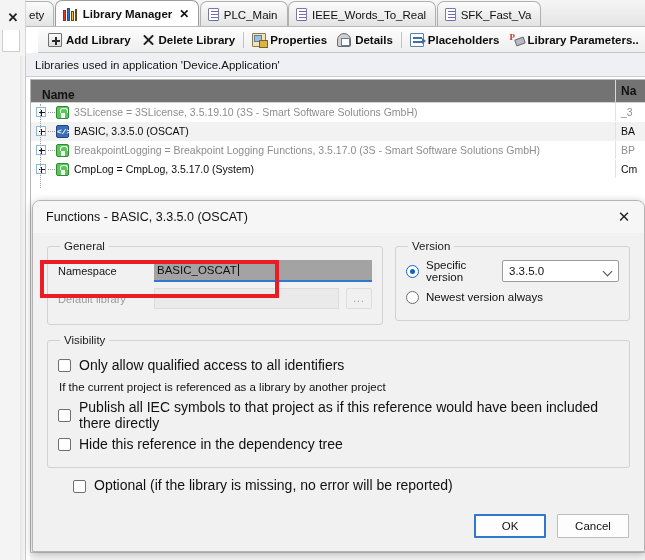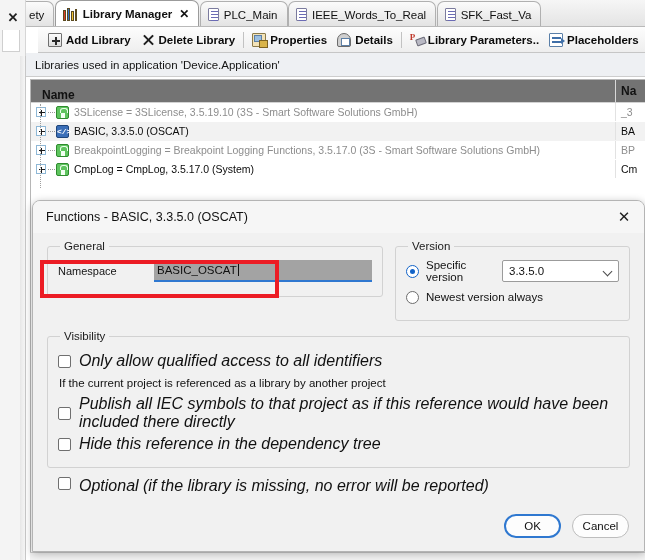--- a/index.html
+++ b/index.html
@@ -341,34 +341,34 @@
     width: 7px; height: 7px;
     border-right: 1.6px solid #4a4a4a; border-bottom: 1.6px solid #4a4a4a;
     transform: rotate(45deg);
   }
 
   .cbrow { display: flex; align-items: center; min-height: 22px; margin: 2px 0; }
   .checkbox {
     width: 13px; height: 13px; flex: none; margin-right: 8px;
     border: 1px solid #6f6f6f; background: #ffffff; border-radius: 2px;
   }
-  .cblabel { font-size: 16px; color: #111; font-style: italic; }
+  .cblabel { font-size: 14px; color: #111; }
   .plain-text { font-size: 11.5px; color: #111; margin: 5px 0 6px 1px; }
 
-  .optional-row { display: flex; align-items: flex-start; margin: 7px 0 0 11px; }
+  .optional-row { display: flex; align-items: flex-end; margin: 7px 0 0 26px; }
 
   .dlg-buttons {
     position: absolute; right: 15px; bottom: 13px;
     display: flex; gap: 11px;
   }
   .btn {
-    width: 57px; height: 24px;
+    width: 72px; height: 24px;
     display: flex; align-items: center; justify-content: center;
     font-size: 11.5px; color: #111;
-    background: #fdfdfd; border: 1px solid #bdbdbd; border-radius: 12px;
+    background: #fdfdfd; border: 1px solid #bdbdbd; border-radius: 1px;
   }
   .btn.default { border: 2px solid #2f78d0; }
 
   
   .annot-rect {
     position: absolute; left: 40px; top: 260px;
     width: 239px; height: 38px;
     border: 4px solid #ec1c24;
     pointer-events: none;
     z-index: 50;
@@ -446,26 +446,26 @@
       <div class="tb-btn">
         <span class="tb-ico ico-props"></span>
         <span>Properties</span>
       </div>
       <div class="tb-btn">
         <span class="tb-ico ico-details"></span>
         <span>Details</span>
       </div>
       <div class="tb-sep"></div>
       <div class="tb-btn">
+        <span class="tb-ico ico-place"></span>
+        <span>Placeholders</span>
+      </div>
+      <div class="tb-btn">
         <span class="tb-ico ico-libparam"></span>
         <span>Library Parameters..</span>
-      </div>
-      <div class="tb-btn">
-        <span class="tb-ico ico-place"></span>
-        <span>Placeholders</span>
       </div>
     </div>
 
     <div class="infobar">
       <span>Libraries used in application 'Device.Application'</span>
     </div>
 
     <div class="grid">
       <div class="grid-header">
         <div class="gh-name">Name</div>
@@ -533,20 +533,27 @@
             <legend>General</legend>
 
             <div class="frow">
               <div class="flabel">Namespace</div>
               <div class="underline-input">
                 <span>BASIC_OSCAT</span>
                   <span class="caret"></span>
               </div>
             </div>
 
+            <div class="frow">
+              <div class="flabel disabled">Default library</div>
+              <div class="flat-input">
+                <span></span>
+              </div>
+              <div class="browse-btn">...</div>
+            </div>
           </fieldset>
         </div>
 
         <div class="col-version">
           <fieldset class="grp">
             <legend>Version</legend>
 
             <div class="radio-row">
               <span class="radio on"></span>
               <span class="radio-label">Specific version</span>

